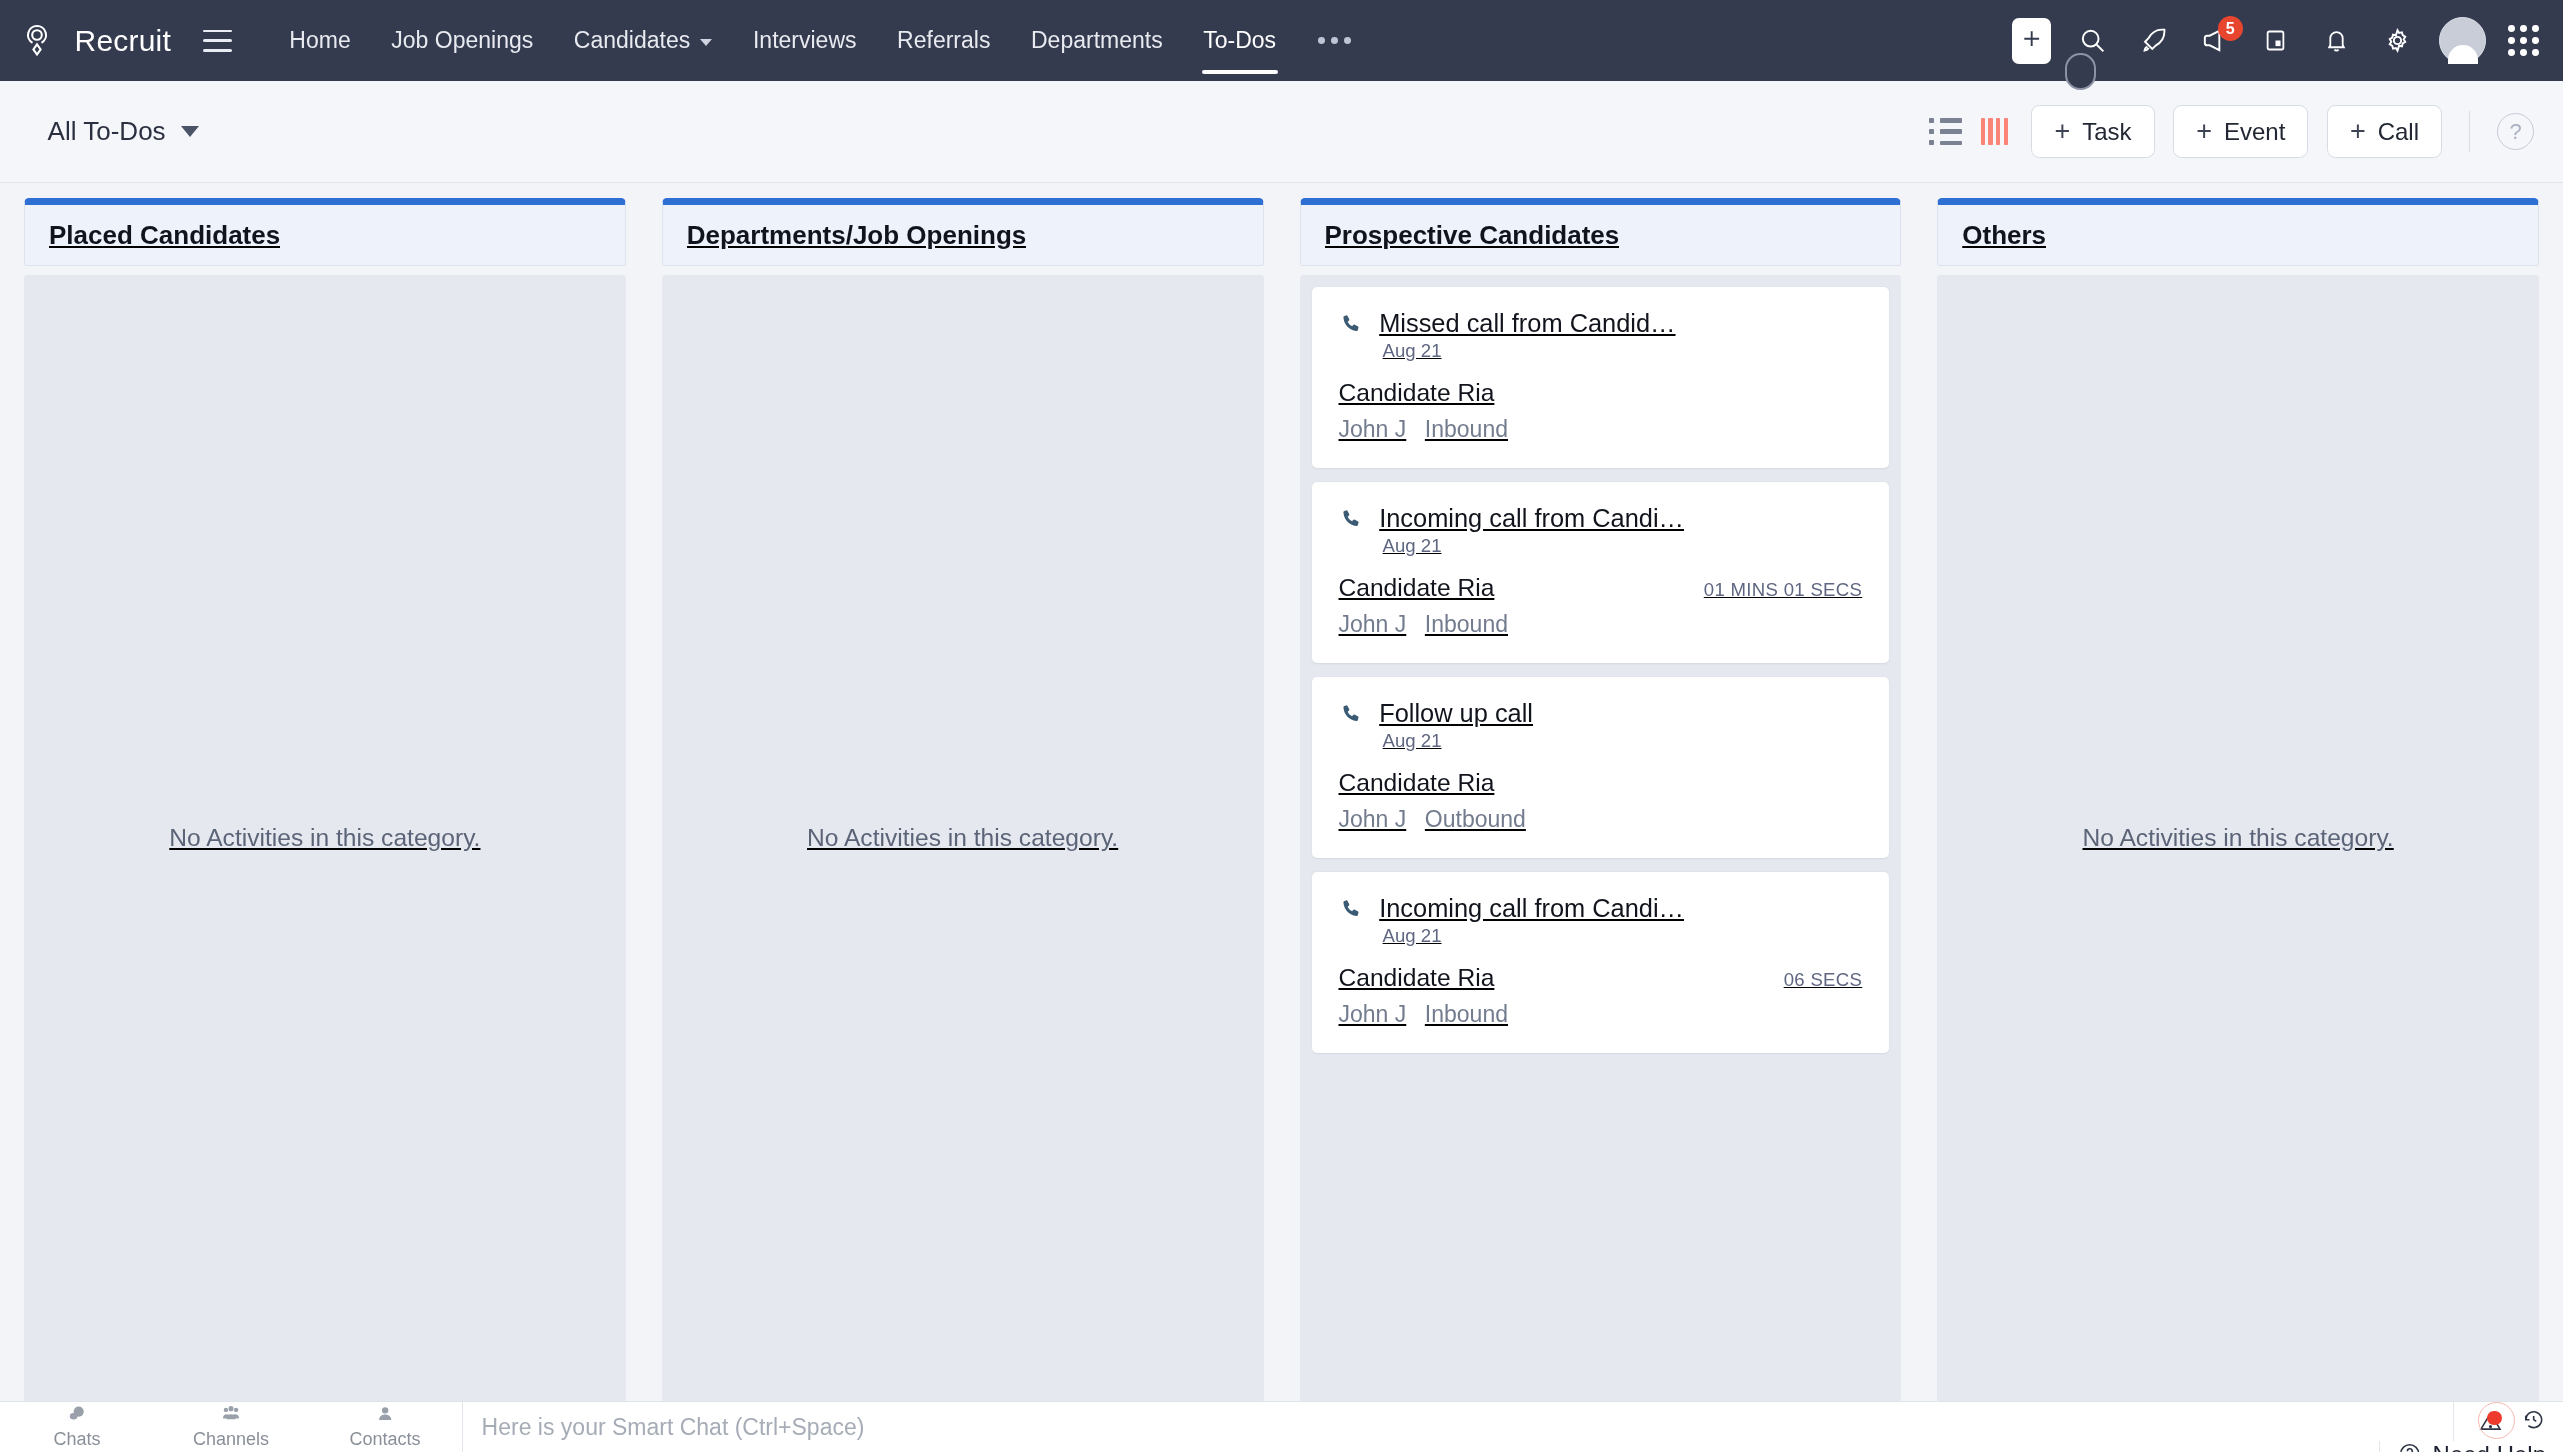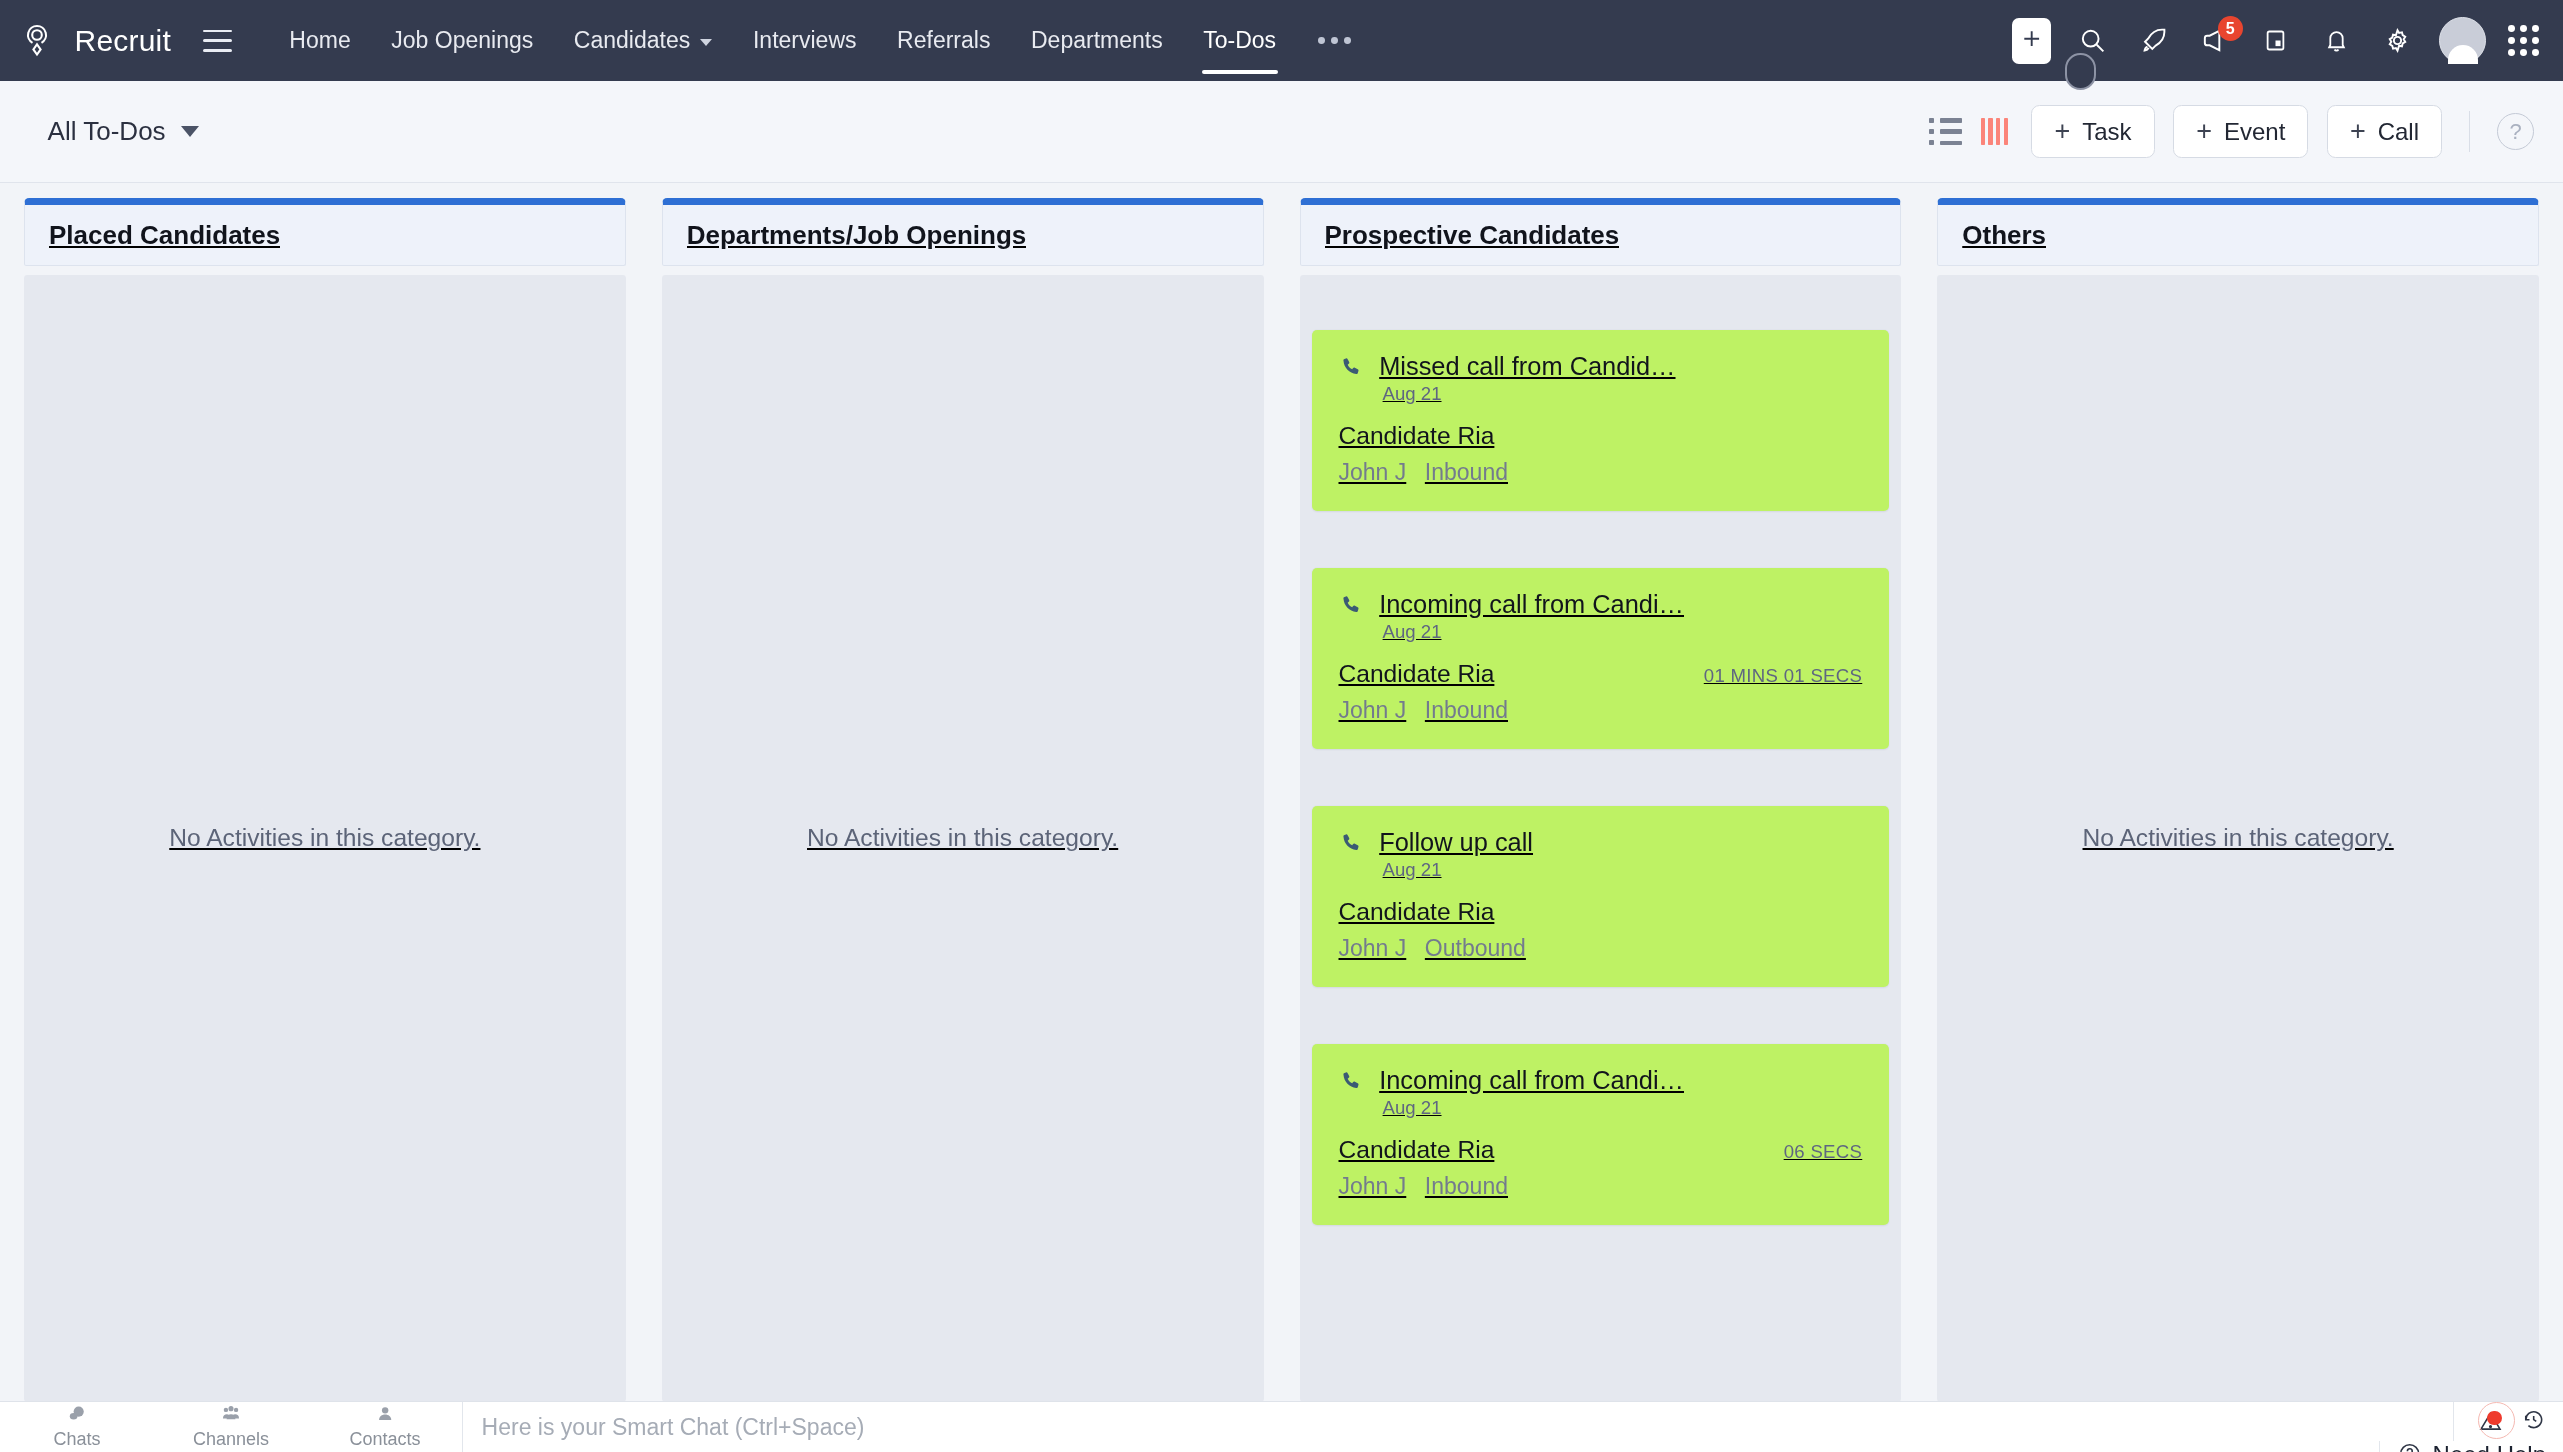--- a/index.html
+++ b/index.html
@@ -112,22 +112,22 @@
   }
   .col-title { font-size: 26px; font-weight: 700; color: #11141c; white-space: nowrap; overflow: hidden; text-overflow: ellipsis; }
   .col-body {
     margin-top: 8.5px; background: #e5e8ef; border-radius: 3.4px; flex: 1;
     padding: 12px; overflow: hidden; display: flex; flex-direction: column; gap: 13.6px;
   }
   .col-body.empty { align-items: center; justify-content: center; }
   .empty-text { font-size: 24.6px; color: #5c6478; }
 
   .card {
-    background: #bef264; border-radius: 5.1px; padding: 22px 27px 25.4px 27px;
-    box-shadow: 0 0.8px 1.7px rgba(30,40,60,.08); cursor: pointer; margin-top: 43px;
+    background: #ffffff; border-radius: 5.1px; padding: 22px 27px 25.4px 27px;
+    box-shadow: 0 0.8px 1.7px rgba(30,40,60,.08); cursor: pointer;
   }
   .card-top { display: flex; align-items: flex-start; gap: 15.3px; }
   .phone-ico { color: #3b5b74; flex: 0 0 auto; margin-top: 3.4px; }
   .card-headcol { min-width: 0; flex: 1; }
   .card-title {
     font-size: 25.4px; color: #11141c; white-space: nowrap; overflow: hidden; text-overflow: ellipsis;
   }
   .card-date { font-size: 18.6px; color: #5e6681; margin-top: 2.5px; margin-left: 3.4px; }
   .card-row { display: flex; align-items: baseline; justify-content: space-between; margin-top: 17px; gap: 17px; }
   .card-name { font-size: 24.6px; color: #11141c; }

